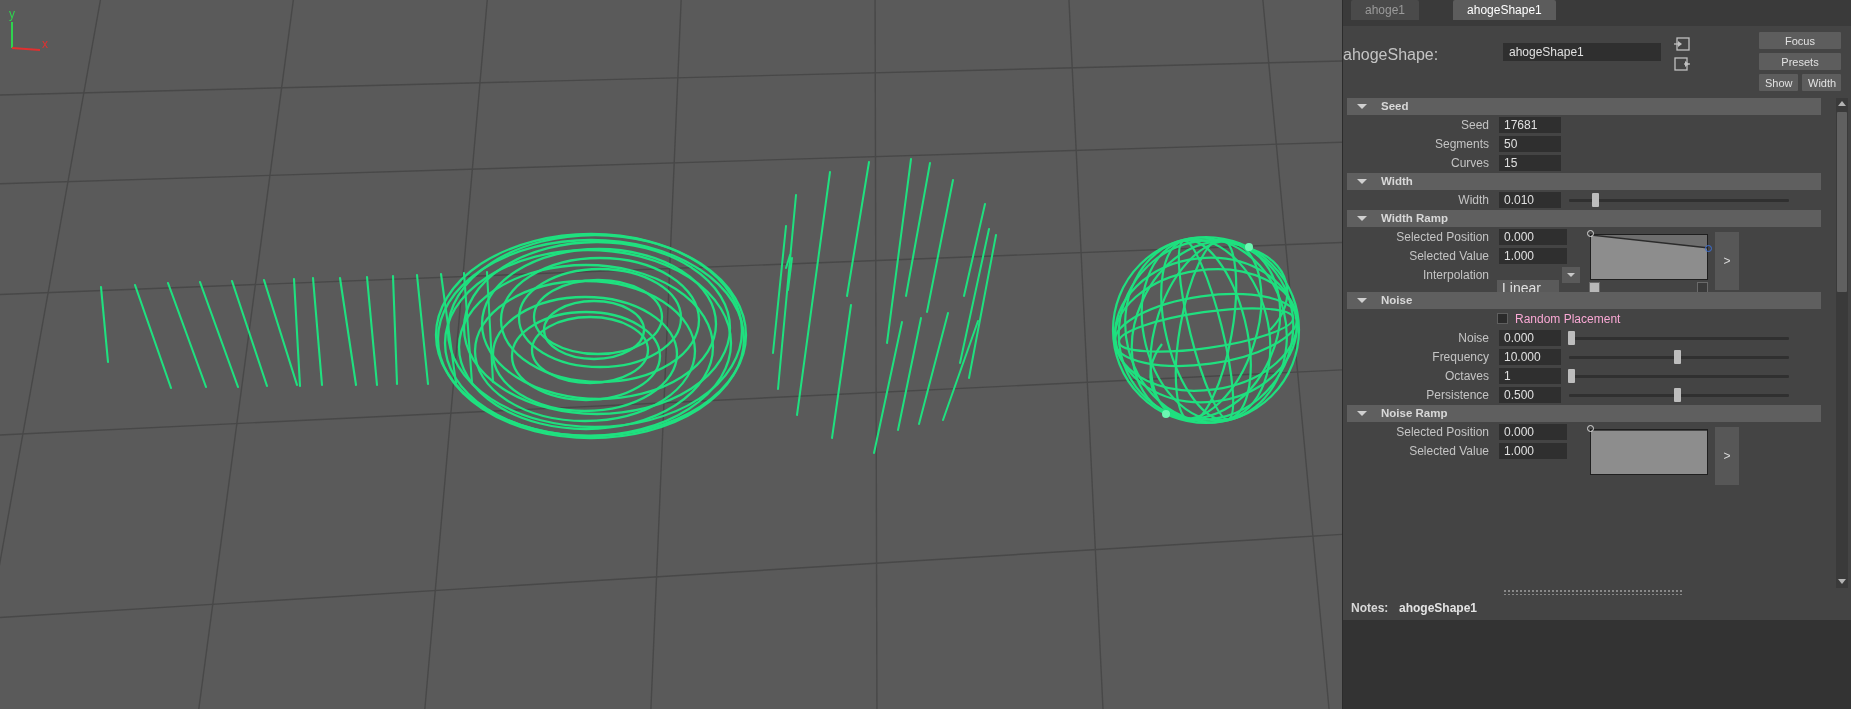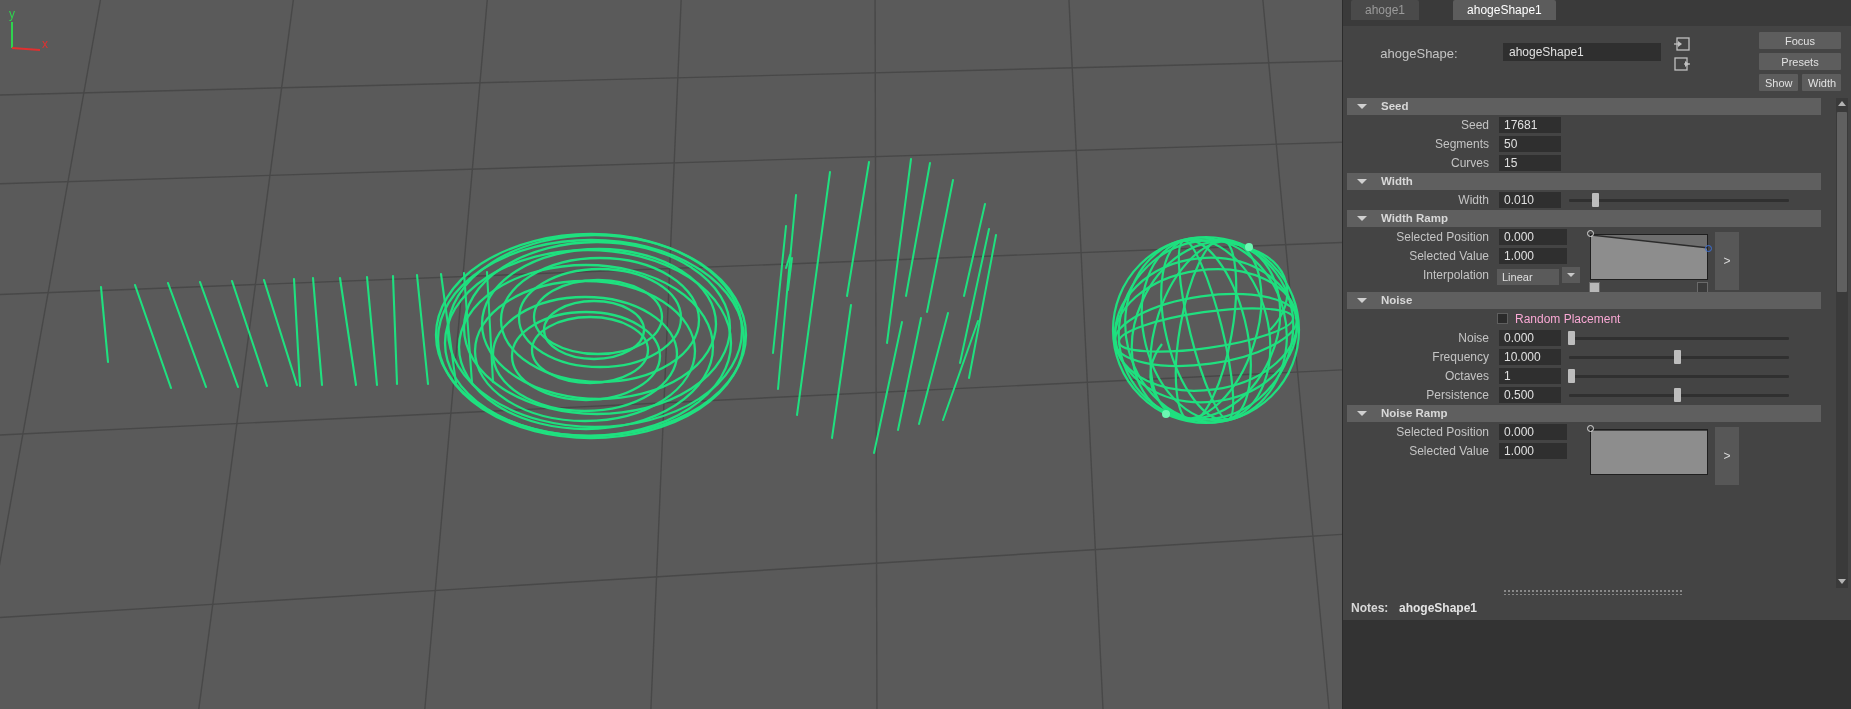--- a/index.html
+++ b/index.html
@@ -46,21 +46,21 @@
     border-radius: 2px 2px 0 0;
     cursor: pointer;
     white-space: nowrap;
   }
   .tab.active { background: #5c5c5c; color: #ffffff; }
 
   
   #name-row { position: relative; height: 62px; background: #444444; }
   #name-label {
     position: absolute; left: 0; top: 20px; width: 152px;
-    text-align: center; font-size: 13px; color: #c4c4c4;
+    text-align: left; font-size: 16px; color: #c4c4c4;
   }
   #name-field {
     position: absolute; left: 160px; top: 17px;
     width: 158px; height: 18px; line-height: 18px;
     background: #2f2f2f; color: #e0e0e0;
     padding: 0 6px; font-size: 12px;
     border: none; outline: none;
     font-family: "Liberation Sans", sans-serif;
   }
   .io-icon { position: absolute; left: 331px; width: 16px; height: 14px; }
@@ -146,24 +146,24 @@
   .cbox {
     position: absolute; left: 150px; top: 3px;
     width: 11px; height: 11px;
     background: #2b2b2b; border: 1px solid #5e5e5e;
     cursor: pointer;
   }
   .cblabel { position: absolute; left: 168px; top: 2px; font-size: 12px; color: #f9a8d4; }
 
   
   .dd {
-    position: absolute; left: 150px; top: 3px;
+    position: absolute; left: 150px; top: 14px;
     width: 62px; height: 16px; line-height: 16px;
     background: #5a5a5a; color: #e0e0e0;
-    font-size: 11px; padding: 0 5px; cursor: pointer;
+    font-size: 14px; padding: 0 5px; cursor: pointer;
   }
   .dd-arrow {
     position: absolute; left: 215px; top: 1px;
     width: 18px; height: 16px; background: #5a5a5a; cursor: pointer;
   }
   .dd-arrow i {
     position: absolute; left: 5px; top: 6px;
     width: 0; height: 0;
     border-left: 4px solid transparent;
     border-right: 4px solid transparent;

